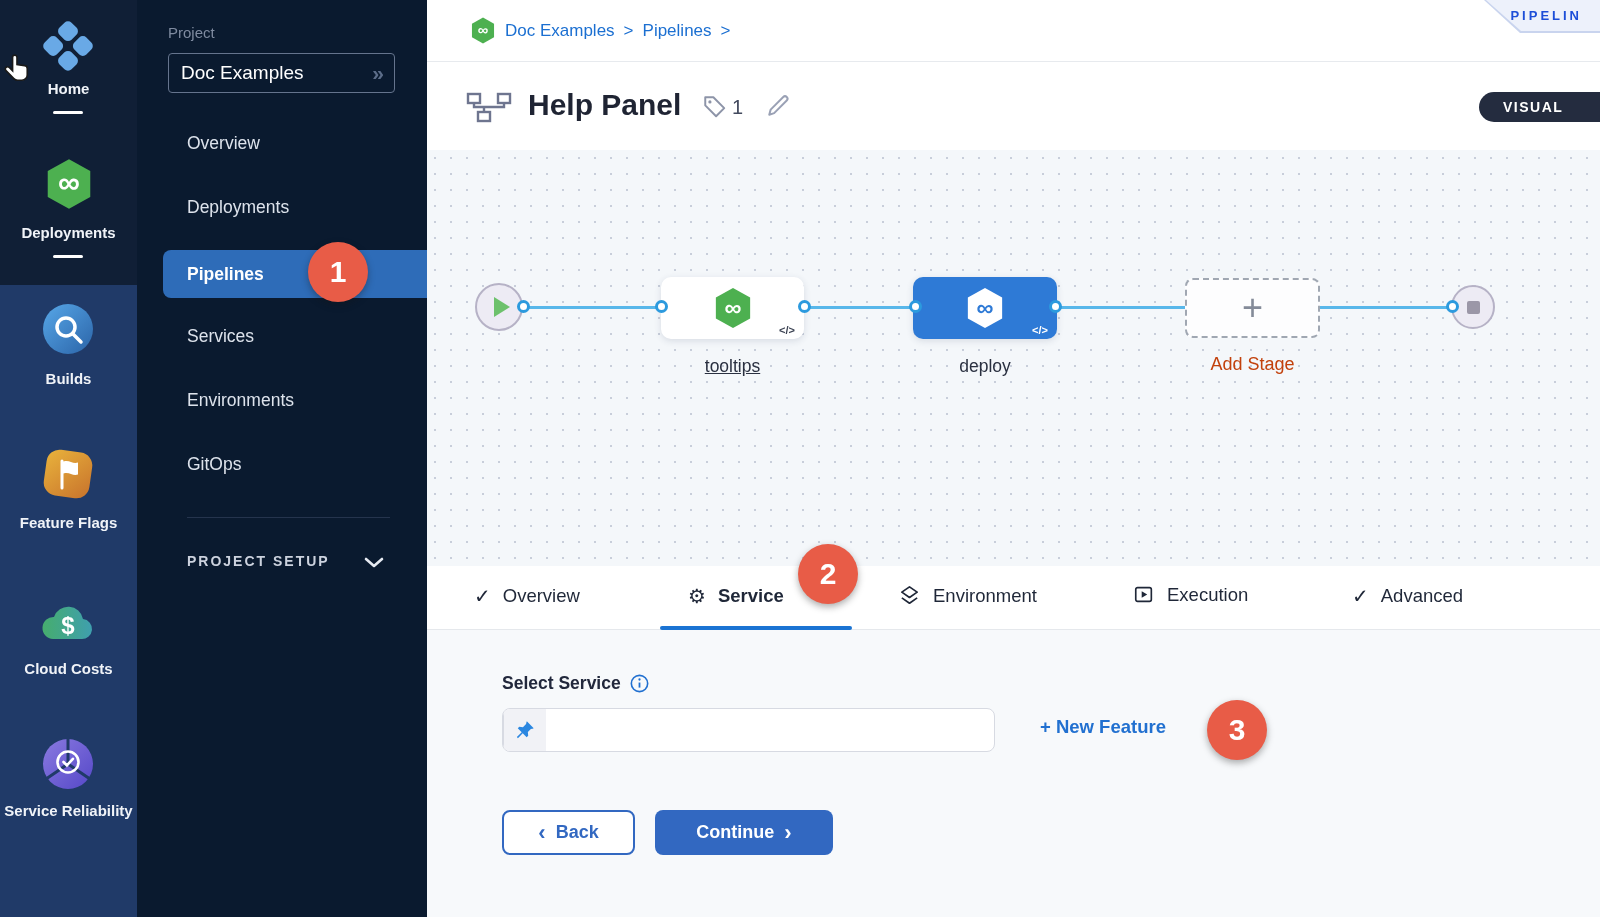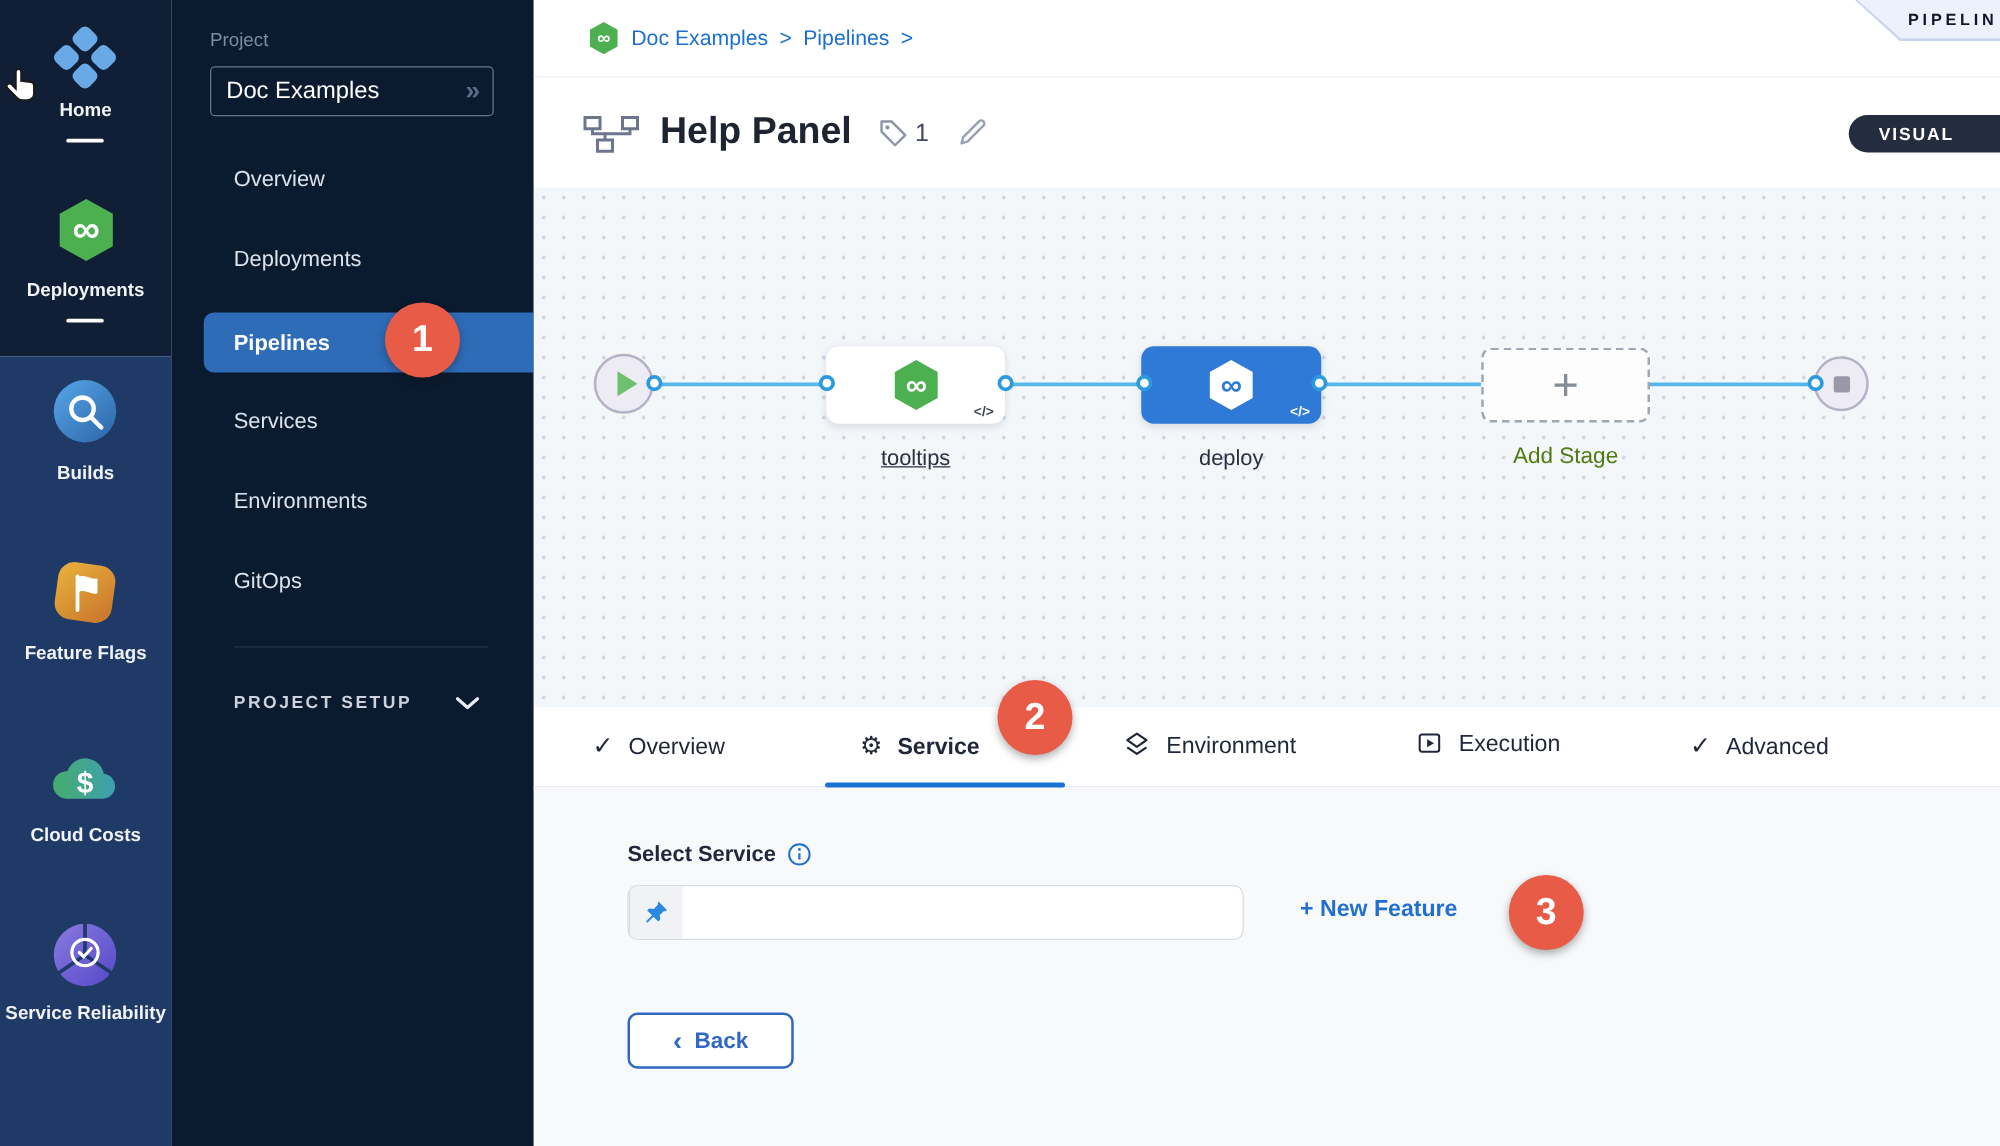--- a/index.html
+++ b/index.html
@@ -25,21 +25,21 @@
   
   .main-top{left:427px;top:0;width:1173px;height:62px;background:#fff;}
   .crumbrow{left:470px;top:17px;display:flex;align-items:center;gap:9px;font-size:17px;color:#1b6fd1;}
   .crumb-link{color:#1b6fd1;cursor:pointer;}
   .hdr-divider{left:427px;top:61px;width:1173px;height:1px;background:#e7eaee;}
   .title-strip{left:427px;top:62px;width:1173px;height:88px;background:#fff;}
   .page-title{left:528px;top:88px;font-size:30px;font-weight:700;color:#1f2433;}
   .tag-count{left:732px;top:96px;font-size:20px;color:#434a5e;}
   .visual-pill{left:1479px;top:92px;width:131px;height:30px;background:#242c3f;border-radius:15px 0 0 15px;color:#fff;font-size:14px;font-weight:700;letter-spacing:1.5px;display:flex;align-items:center;padding-left:24px;}
   .ribbon-outer{left:1484px;top:0;width:116px;height:33px;background:#c9d4ee;clip-path:polygon(0 0,100% 0,100% 100%,36px 100%);}
-  .ribbon-inner{left:1486px;top:0;width:114px;height:31px;background:#edf1fb;clip-path:polygon(0 0,100% 0,100% 100%,35px 100%);display:flex;align-items:center;justify-content:flex-end;color:#0f172a;font-size:13px;font-weight:700;letter-spacing:3px;padding-right:2px;text-align:center;}
+  .ribbon-inner{left:1486px;top:0;width:114px;height:31px;background:#edf1fb;clip-path:polygon(0 0,100% 0,100% 100%,35px 100%);display:flex;align-items:center;justify-content:flex-end;color:#1d4ed8;font-size:13px;font-weight:700;letter-spacing:3px;padding-right:18px;text-align:center;}
   
   .canvas{left:427px;top:150px;width:1173px;height:416px;background:#f4f7fa;background-image:radial-gradient(#c8ceda 1.2px,transparent 1.4px);background-size:16px 16px;}
   .conn{height:3px;background:#58b7ea;top:306px;}
   .port{width:13px;height:13px;border-radius:50%;background:#fff;border:3px solid #2c9ade;top:300px;z-index:5;}
   .endcap{width:48px;height:48px;border-radius:50%;background:#edebf4;border:2px solid #b6b2c6;}
   .stage-card{width:143px;height:62px;background:#fff;border-radius:10px;box-shadow:0 2px 7px rgba(40,60,90,.14);display:flex;align-items:center;justify-content:center;}
   .stage-label{font-size:17.5px;color:#2a3040;text-align:center;}
   .code-glyph{position:absolute;right:9px;bottom:3px;font-size:11px;font-weight:700;color:#3d4454;}
   .addstage{left:1185px;top:278px;width:135px;height:60px;background:#fdfdfe;border:2px dashed #a0a7b2;border-radius:8px;display:flex;align-items:center;justify-content:center;color:#848b99;font-size:36px;font-weight:400;}
   
@@ -253,21 +253,21 @@
         <polygon points="21,1 39,11 39,33 21,43 3,33 3,11" fill="#fff"></polygon>
         <text x="21" y="30" text-anchor="middle" font-size="25" font-weight="bold" fill="#2e7ad6">∞</text>
       </svg>
     <span class="code-glyph" style="color:#fff;">&lt;/&gt;</span>
   </div>
   <div class="a stage-label" style="left:913px;top:356px;width:144px;">deploy</div>
 
   <div class="a addstage">
     <span>+</span>
   </div>
-  <div class="a stage-label" style="left:1185px;top:354px;width:135px;font-size:18px;color:#4d7c0f;">Add Stage</div>
+  <div class="a stage-label" style="left:1185px;top:354px;width:135px;font-size:18px;color:#c2410c;">Add Stage</div>
 
   <div class="a endcap" style="left:1451px;top:285px;width:44px;height:44px;">
     <div style="position:absolute;left:14px;top:14px;width:13px;height:13px;background:#9b97a7;border-radius:2px;"></div>
   </div>
 
   <div class="a tabstrip"></div>
   <div class="a tab-border"></div>
 
   <div class="a tab" style="left:474px;">
     <span style="font-size:20px;">✓</span>
@@ -323,14 +323,18 @@
     </div>
   </div>
 
   <div class="a newservice">+ New Feature</div>
   <div class="a badge" style="left:1207px;top:700px;">3</div>
 
   <div class="a btn btn-back">
     <span class="chev">‹</span>
     <span>Back</span>
   </div>
+  <div class="a btn btn-continue">
+    <span>Continue</span>
+    <span class="chev">›</span>
+  </div>
 
 </div>
 
 </body></html>

